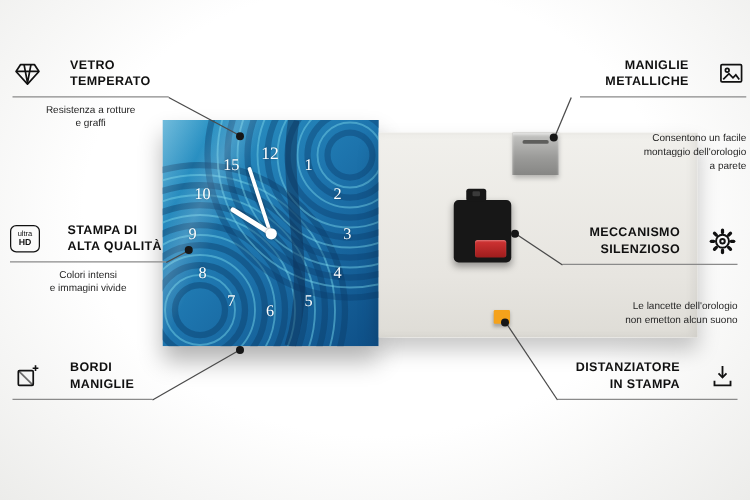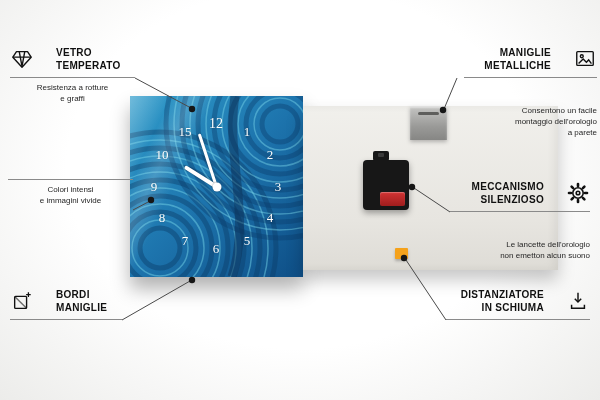--- a/index.html
+++ b/index.html
@@ -205,20 +205,30 @@
       </span>
       <h3 class="co-title">VETRO
 TEMPERATO</h3>
     </div>
     <div class="co-rule"></div>
     <p class="co-desc">Resistenza a rotture
 e graffi</p>
   </div>
 
   <div class="callout left co-ml">
+    <div class="co-head">
+      <span class="co-icon">
+        <span class="ultra-hd-box">
+          <span class="uh-top">ultra</span>
+          <span class="uh-bottom">HD</span>
+        </span>
+      </span>
+      <h3 class="co-title">STAMPA DI
+ALTA QUALITÀ</h3>
+    </div>
     <div class="co-rule"></div>
     <p class="co-desc">Colori intensi
 e immagini vivide</p>
   </div>
 
   <div class="callout left co-bl">
     <div class="co-head">
       <span class="co-icon">
         <svg width="22" height="22" viewBox="0 0 24 24" fill="none" stroke="#111" stroke-width="1.5">
           <rect x="4" y="7" width="13" height="13" rx="1"></rect>
@@ -272,21 +282,21 @@
       </span>
     </div>
     <div class="co-rule"></div>
     <p class="co-desc">Le lancette dell'orologio
 non emetton alcun suono</p>
   </div>
 
   <div class="callout right co-br">
     <div class="co-head">
       <h3 class="co-title">DISTANZIATORE
-IN SCHIUMA</h3>
+IN STAMPA</h3>
       <span class="co-icon">
         <svg width="22" height="22" viewBox="0 0 24 24" fill="none" stroke="#111" stroke-width="1.6">
           <path d="M12 3v9"></path>
           <path d="M8.5 9.5L12 13l3.5-3.5"></path>
           <path d="M5 16v4h14v-4"></path>
         </svg>
       </span>
     </div>
     <div class="co-rule"></div>
   </div>

